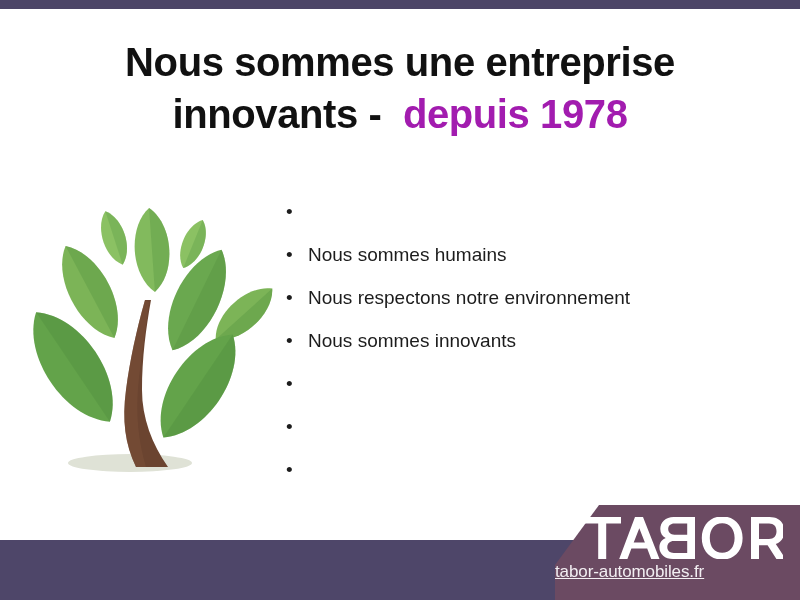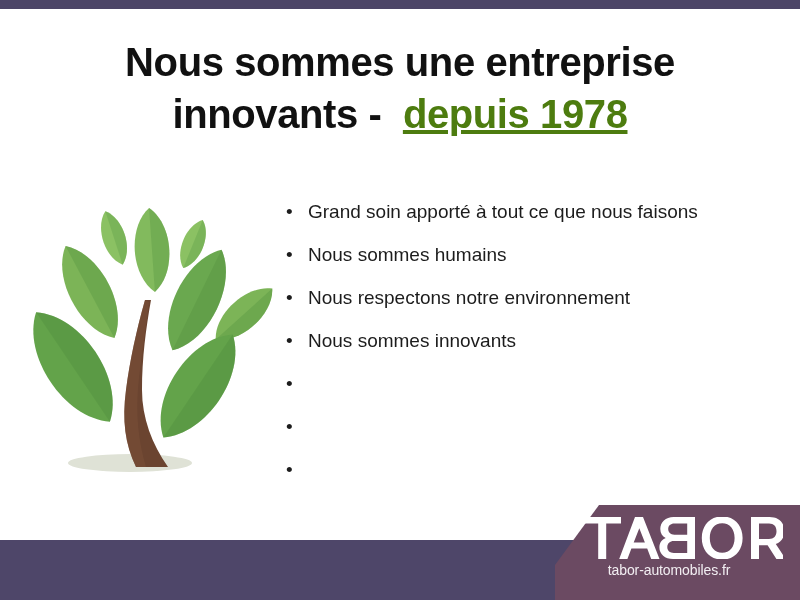--- a/index.html
+++ b/index.html
@@ -43,22 +43,21 @@
     line-height: 52px;
     letter-spacing: -0.4px;
     color: #111111;
     font-family: "Liberation Sans", sans-serif;
   }
   .headline .line {
     display: block;
     white-space: pre;
   }
   .headline .accent {
-    color: #4d7c0f;
-    text-decoration: underline;
+    color: #a21caf;
   }
 
   
   .bullets {
     position: absolute;
     left: 286px;
     top: 190px;
     width: 500px;
   }
   .bullet-row {
@@ -134,26 +133,26 @@
   }
   .logo-wordmark svg {
     width: 200px;
     height: 42px;
   }
   .logo-url {
     position: absolute;
     left: 0;
     top: 57px;
     width: 228px;
-    text-align: center;
     color: #f2eef2;
-    font-size: 14px;
+    font-size: 17px;
     letter-spacing: -0.1px;
     white-space: nowrap;
     font-family: "Liberation Sans", sans-serif;
+    text-decoration: underline;
   }
 </style>
 </head>
 <body>
 
 <div class="slide">
 
   <div class="top-bar"></div>
 
   <div class="headline">
@@ -242,21 +241,20 @@
                C134,262 124,236 124,208
                C124,176 128,146 133,118
                Z" fill="#6b4430"></path>
       <path d="M127,118 C118,150 112,178 108,208 C104,238 107,262 118,285 L128,285 C120,258 118,232 120,206 C123,174 128,146 131,120 Z" fill="#7a5139" opacity="0.55"></path>
     </svg>
   </div>
 
   <div class="bullets">
     <div class="bullet-row">
       <span class="bullet-dot">•</span>
-      <span class="bullet-text">Grand soin apporté à tout ce que nous faisons</span>
     </div>
     <div class="bullet-row">
       <span class="bullet-dot">•</span>
       <span class="bullet-text">Nous sommes humains</span>
     </div>
     <div class="bullet-row">
       <span class="bullet-dot">•</span>
       <span class="bullet-text">Nous respectons notre environnement</span>
     </div>
     <div class="bullet-row">

